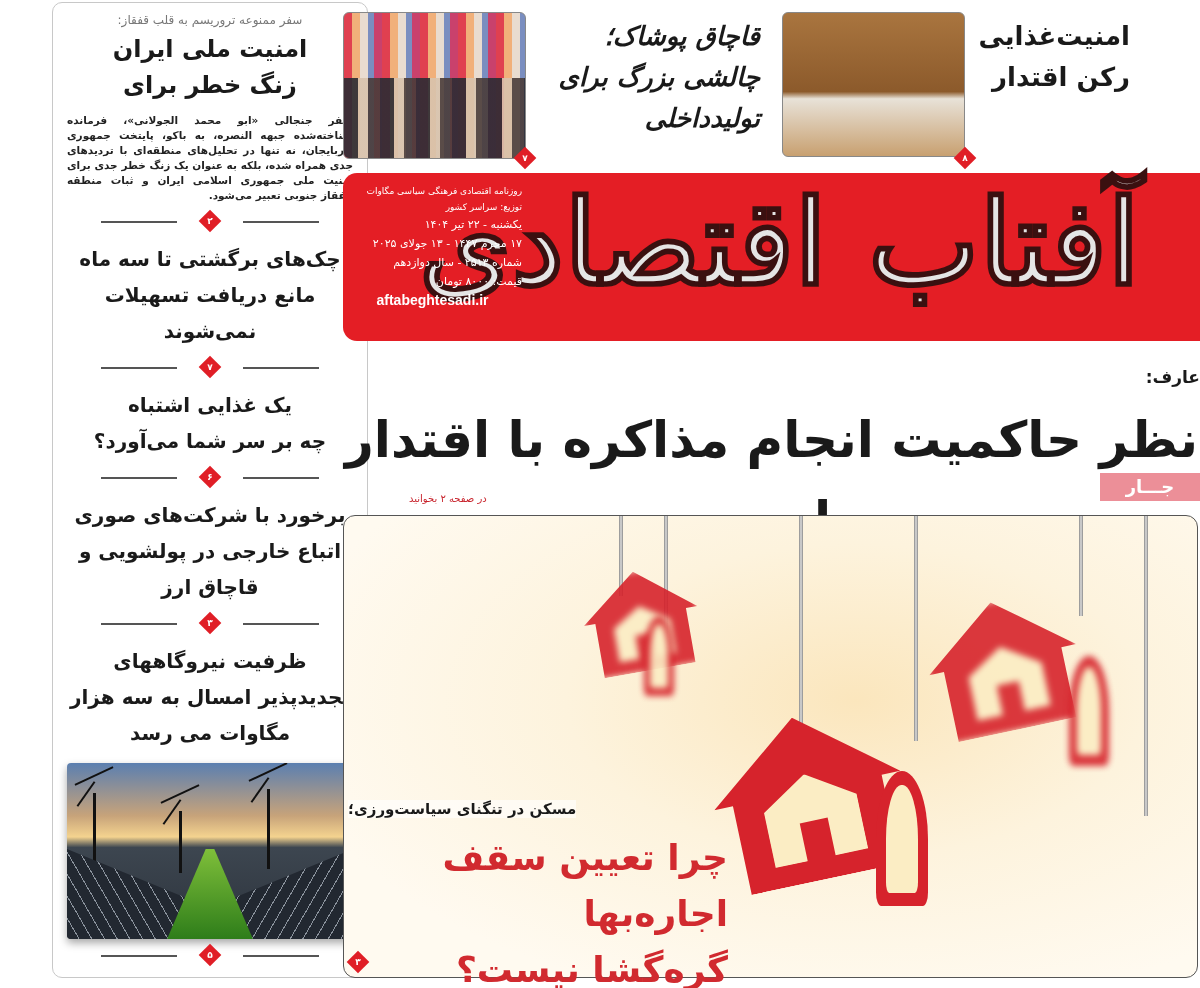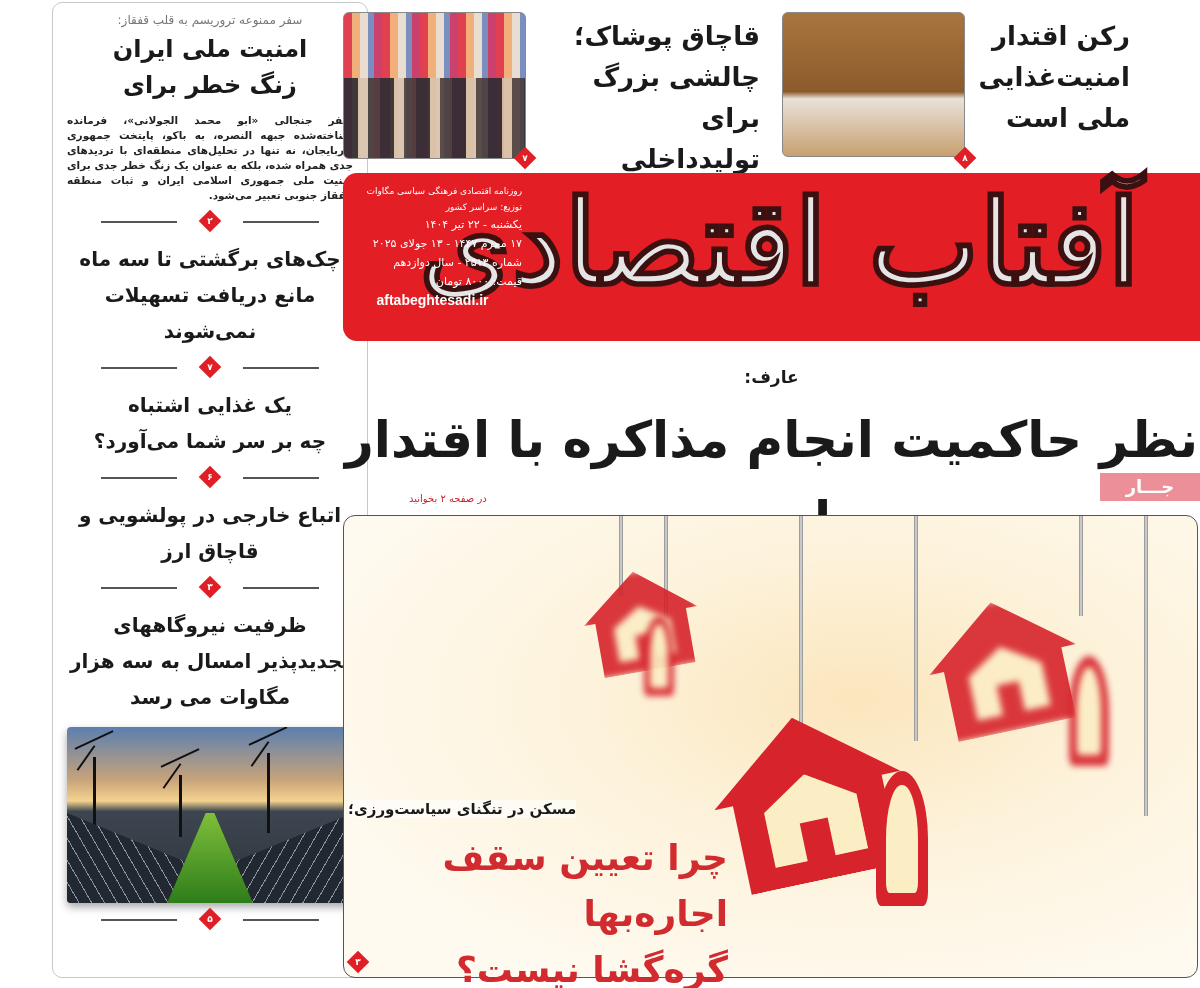--- a/index.html
+++ b/index.html
@@ -96,21 +96,21 @@
   .info {
     position: absolute; left: 0; top: 10px; width: 185px; direction: rtl; text-align: right;
     color: #fff; padding-right: 6px;
   }
   .info div { line-height: 19px; }
   .info .small { font-size: 9px; line-height: 16px; }
   .info .med { font-size: 11px; }
   .info .url { font-size: 14px; font-weight: bold; font-family: "Liberation Sans", sans-serif; direction: ltr; text-align: center; }
 
   .main-kicker {
-    position: absolute; left: 343px; width: 857px; top: 367px; text-align: center;
+    position: absolute; left: 343px; width: 857px; top: 367px; 
     font-size: 17px; font-weight: bold; direction: rtl;
   }
   .main-headline {
     position: absolute; left: 343px; width: 857px; top: 400px; text-align: center;
     font-size: 50px; font-weight: bold; direction: rtl; letter-spacing: -1px; line-height: 80px;
   }
   .read-more {
     position: absolute; left: 361px; top: 493px; font-size: 10px; color: #c8232c; direction: rtl; margin-left: 48px;
   }
   .tag-jar {
@@ -178,20 +178,21 @@
     <div>یک غذایی اشتباه</div>
     <div>چه بر سر شما می‌آورد؟</div>
   </div>
   <div class="sep">
     <div class="diamond">
         <span>۶</span>
       </div>
   </div>
 
   <div class="side-h2">
+    <div>برخورد با شرکت‌های صوری</div>
     <div>اتباع خارجی در پولشویی و</div>
     <div>قاچاق ارز</div>
   </div>
   <div class="sep">
     <div class="diamond">
         <span>۳</span>
       </div>
   </div>
 
   <div class="side-h2">
@@ -209,30 +210,29 @@
     <div class="grass"></div>
   </div>
   <div class="sep" style="margin-top:6px;">
     <div class="diamond">
         <span>۵</span>
       </div>
   </div>
 </aside>
 
 <div class="top-story" style="right:70px; top:16px; width:150px;">
+  <div class="title">امنیت‌غذایی</div>
   <div class="title">رکن اقتدار</div>
-  <div class="title">امنیت‌غذایی</div>
-  <div class="title">ملی است</div>
 </div>
 <div class="photo photo-meeting" style="left:782px; top:12px; width:183px; height:145px;"></div>
 <div class="photo-badge" style="left:957px; top:150px;">
     <span>۸</span>
   </div>
 
-<div class="top-story" style="left:540px; top:16px; width:220px;">
+<div class="top-story" style="left:540px; top:16px; width:220px;font-style:italic;">
   <div class="title">قاچاق پوشاک؛</div>
   <div class="title">چالشی بزرگ برای</div>
   <div class="title">تولیدداخلی</div>
 </div>
 <div class="photo photo-clothes" style="left:343px; top:12px; width:183px; height:147px;"></div>
 <div class="photo-badge" style="left:517px; top:150px;">
     <span>۷</span>
   </div>
 
 <header class="masthead">

